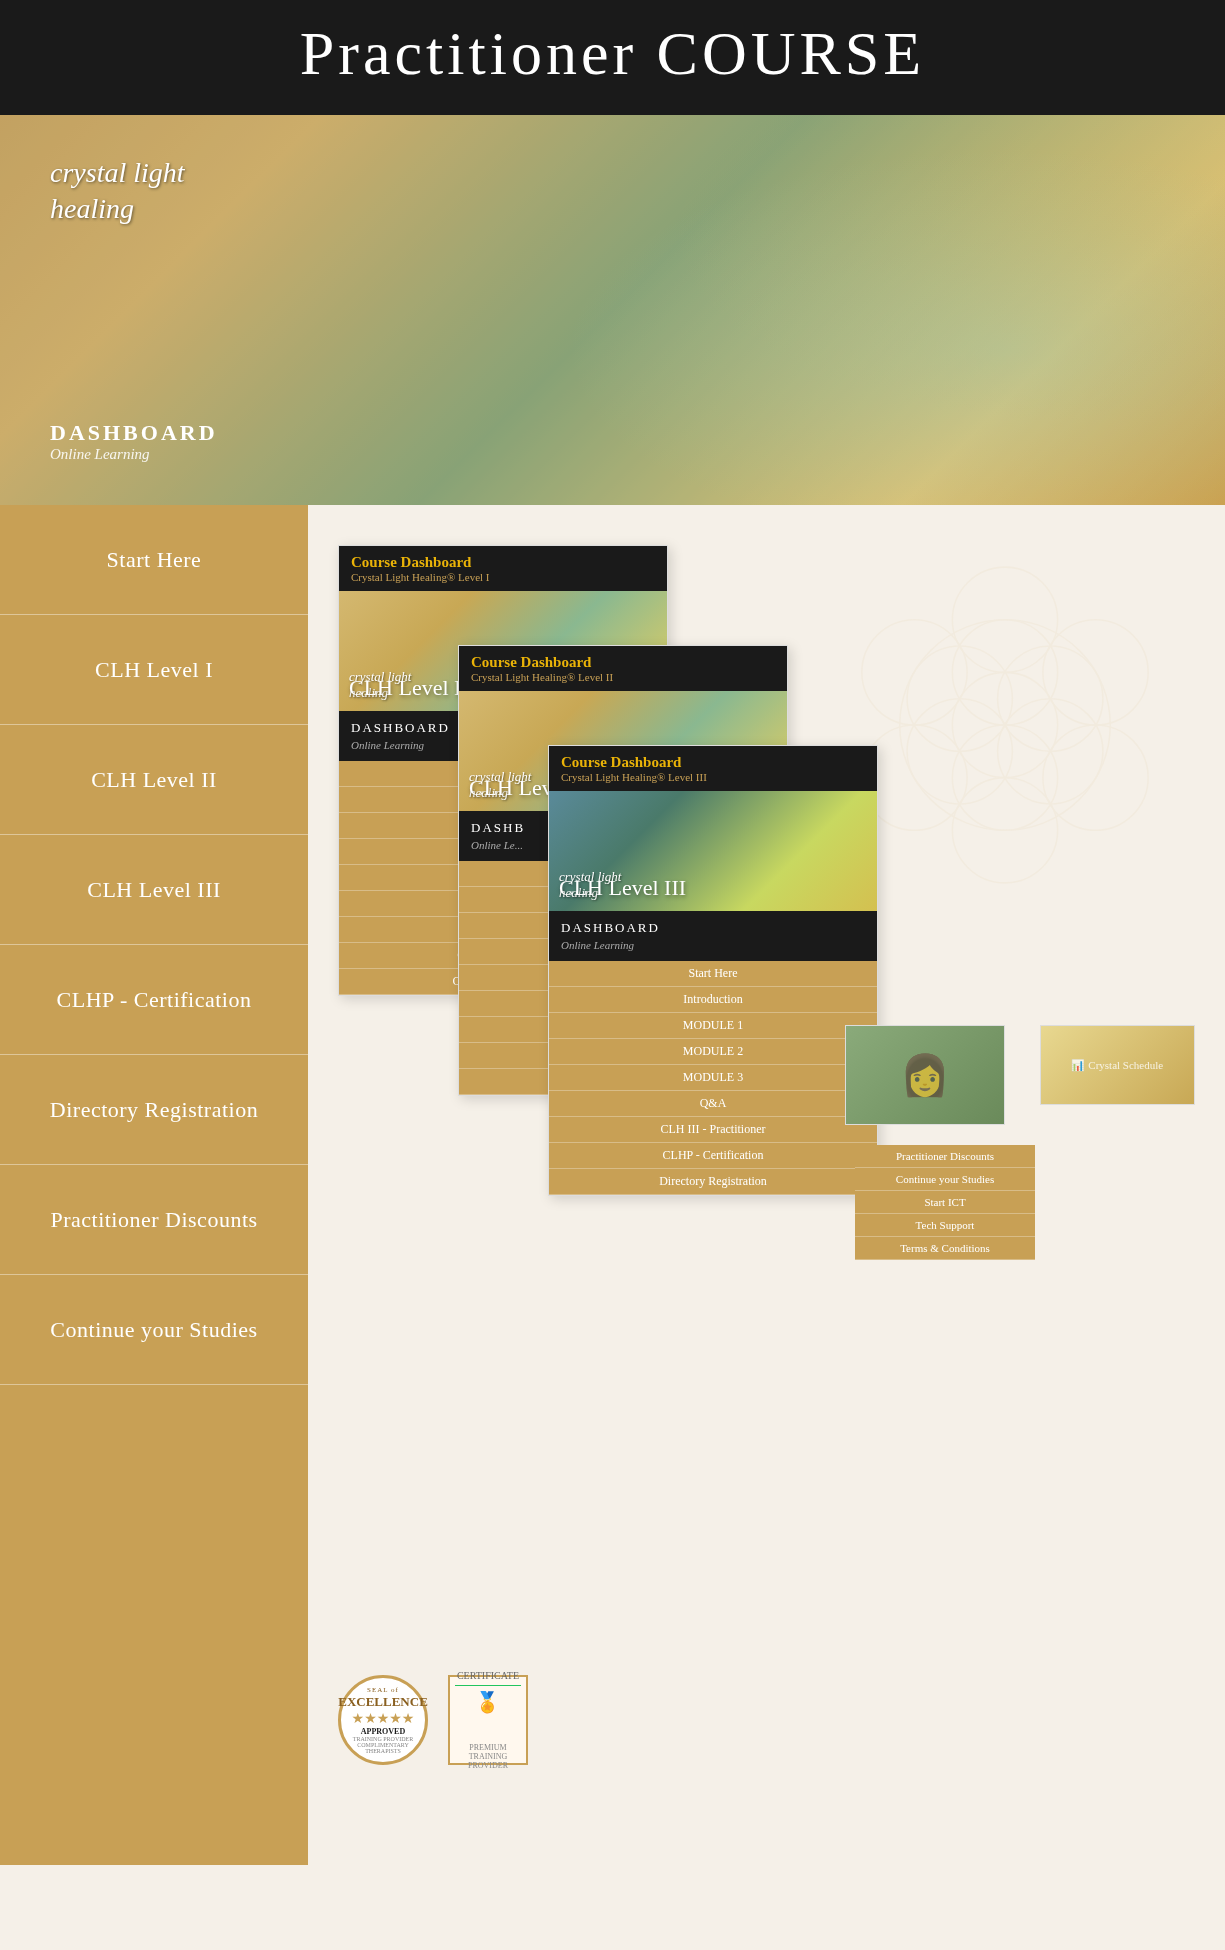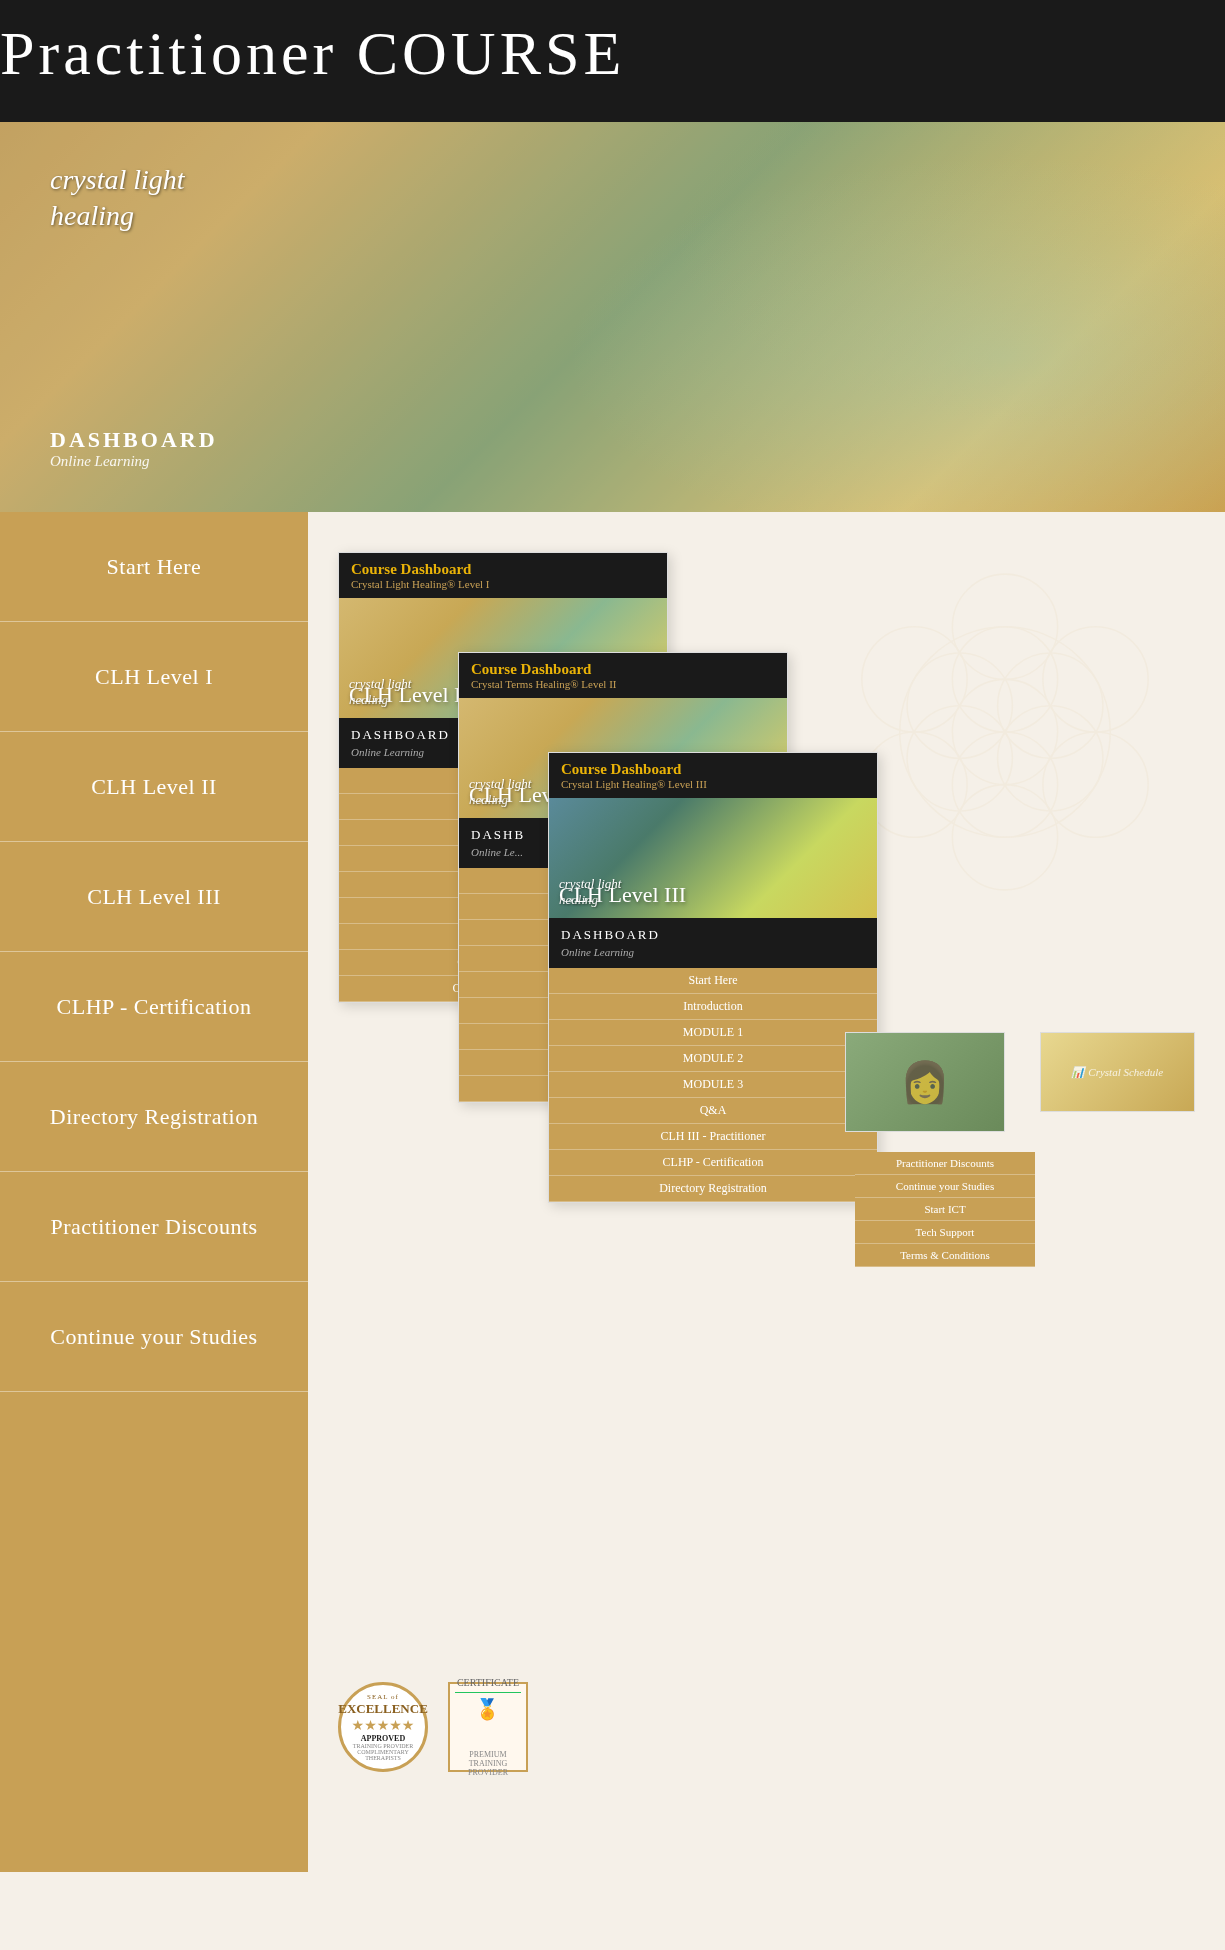--- a/index.html
+++ b/index.html
@@ -6,21 +6,22 @@
     body {
       width: 1225px;
       font-family: Georgia, 'Times New Roman', serif;
       background: #f5f0e8;
       overflow-x: hidden;
     }
 
     
     .page-header {
       background: #1a1a1a;
-      padding: 18px 0 33px;
+      text-align: center;
+      padding: 18px 0 26px;
     }
     .page-header h1 {
       color: #fff;
       font-size: 62px;
       font-weight: 300;
       letter-spacing: 4px;
       font-family: Georgia, serif;
     }
 
     
@@ -342,21 +343,20 @@
       height: 80px;
       background: linear-gradient(135deg, #e8d890, #c8a855);
       border: 1px solid #ddd;
       display: flex;
       align-items: center;
       justify-content: center;
       color: rgba(255,255,255,0.8);
       font-size: 11px;
       text-align: center;
       padding: 6px;
-      font-style: italic;
     }
 
     
     .flower-svg {
       opacity: 0.1;
       position: absolute;
       top: 20px;
       right: 20px;
     }
   </style>
@@ -454,21 +454,21 @@
           <div class="card-item-row">MODULE 4</div>
           <div class="card-item-row">Q&amp;A</div>
           <div class="card-item-row">CLH I - Certificate</div>
           <div class="card-item-row">CLHP - Certification</div>
         </div>
       </div>
 
       <div class="course-card card-2">
         <div class="card-header">
           <div class="card-title">Course Dashboard</div>
-          <div class="card-subtitle">Crystal Terms Healing® Level II</div>
+          <div class="card-subtitle">Crystal Light Healing® Level II</div>
         </div>
         <div class="card-image-area">
           <div class="card-image-logo">crystal light<br><em>healing</em></div>
           <div class="card-image-title">CLH Level II</div>
         </div>
         <div class="card-menu">
           <div class="card-menu-label">DASHB</div>
           <div class="card-menu-sub">Online Le...</div>
         </div>
         <div class="card-items">

